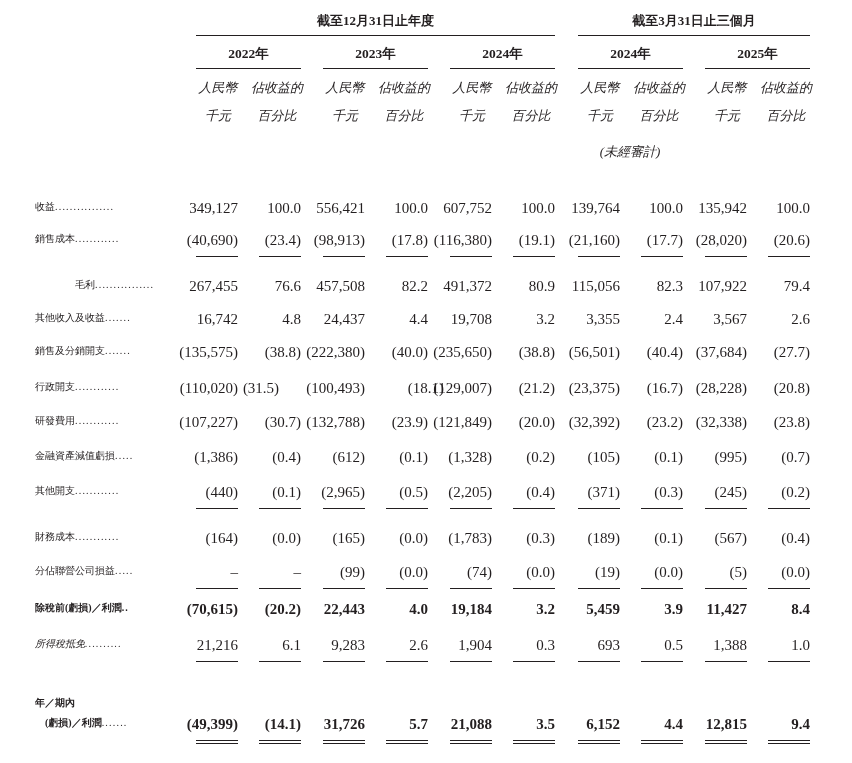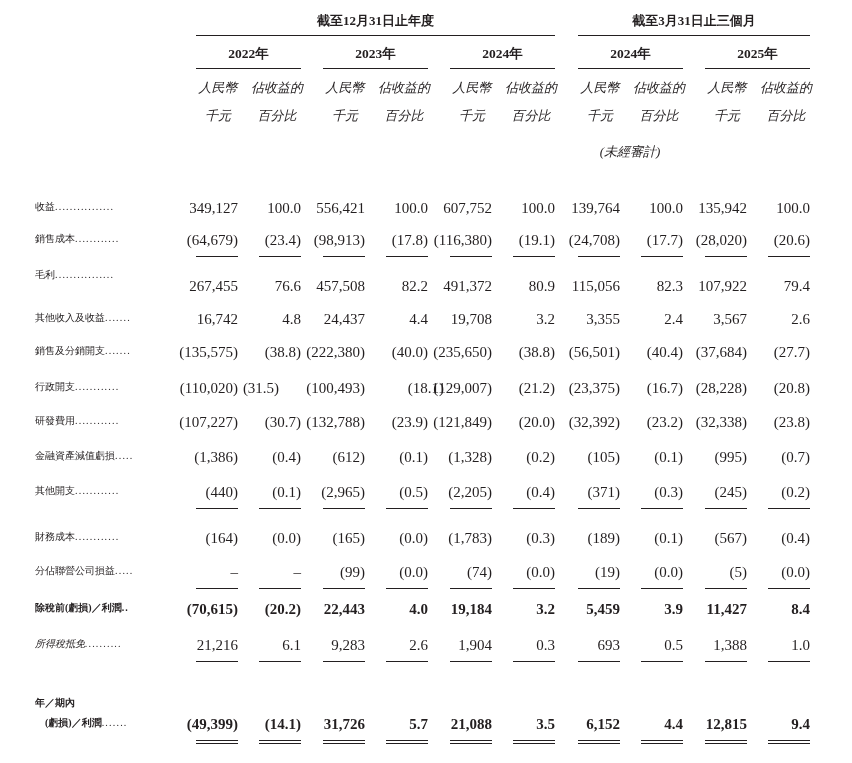--- a/index.html
+++ b/index.html
@@ -91,43 +91,43 @@
       <div class="cell " style="top:200px;left:475px;width:80px;">100.0</div>
       <div class="cell " style="top:200px;left:540px;width:80px;">139,764</div>
       <div class="cell " style="top:200px;left:603px;width:80px;">100.0</div>
       <div class="cell " style="top:200px;left:667px;width:80px;">135,942</div>
       <div class="cell " style="top:200px;left:730px;width:80px;">100.0</div>
     </div>
     <div>
     <div class="label " style="top:232px;">
       <span>銷售成本</span><span class="dots">............</span>
     </div>
-      <div class="cell " style="top:232px;left:158px;width:80px;">(64,679)</div>
+      <div class="cell " style="top:232px;left:158px;width:80px;">(40,690)</div>
       <div class="ul" style="top:256px;left:196px;width:42px;"></div>
       <div class="cell " style="top:232px;left:221px;width:80px;">(23.4)</div>
       <div class="ul" style="top:256px;left:259px;width:42px;"></div>
       <div class="cell " style="top:232px;left:285px;width:80px;">(98,913)</div>
       <div class="ul" style="top:256px;left:323px;width:42px;"></div>
       <div class="cell " style="top:232px;left:348px;width:80px;">(17.8)</div>
       <div class="ul" style="top:256px;left:386px;width:42px;"></div>
       <div class="cell " style="top:232px;left:412px;width:80px;">(116,380)</div>
       <div class="ul" style="top:256px;left:450px;width:42px;"></div>
       <div class="cell " style="top:232px;left:475px;width:80px;">(19.1)</div>
       <div class="ul" style="top:256px;left:513px;width:42px;"></div>
-      <div class="cell " style="top:232px;left:540px;width:80px;">(24,708)</div>
+      <div class="cell " style="top:232px;left:540px;width:80px;">(21,160)</div>
       <div class="ul" style="top:256px;left:578px;width:42px;"></div>
       <div class="cell " style="top:232px;left:603px;width:80px;">(17.7)</div>
       <div class="ul" style="top:256px;left:641px;width:42px;"></div>
       <div class="cell " style="top:232px;left:667px;width:80px;">(28,020)</div>
       <div class="ul" style="top:256px;left:705px;width:42px;"></div>
       <div class="cell " style="top:232px;left:730px;width:80px;">(20.6)</div>
       <div class="ul" style="top:256px;left:768px;width:42px;"></div>
     </div>
     <div>
-    <div class="label " style="top:268px;">
+    <div class="label " style="top:278px;margin-left:40px;">
       <span>毛利</span><span class="dots">................</span>
     </div>
       <div class="cell " style="top:278px;left:158px;width:80px;">267,455</div>
       <div class="cell " style="top:278px;left:221px;width:80px;">76.6</div>
       <div class="cell " style="top:278px;left:285px;width:80px;">457,508</div>
       <div class="cell " style="top:278px;left:348px;width:80px;">82.2</div>
       <div class="cell " style="top:278px;left:412px;width:80px;">491,372</div>
       <div class="cell " style="top:278px;left:475px;width:80px;">80.9</div>
       <div class="cell " style="top:278px;left:540px;width:80px;">115,056</div>
       <div class="cell " style="top:278px;left:603px;width:80px;">82.3</div>

